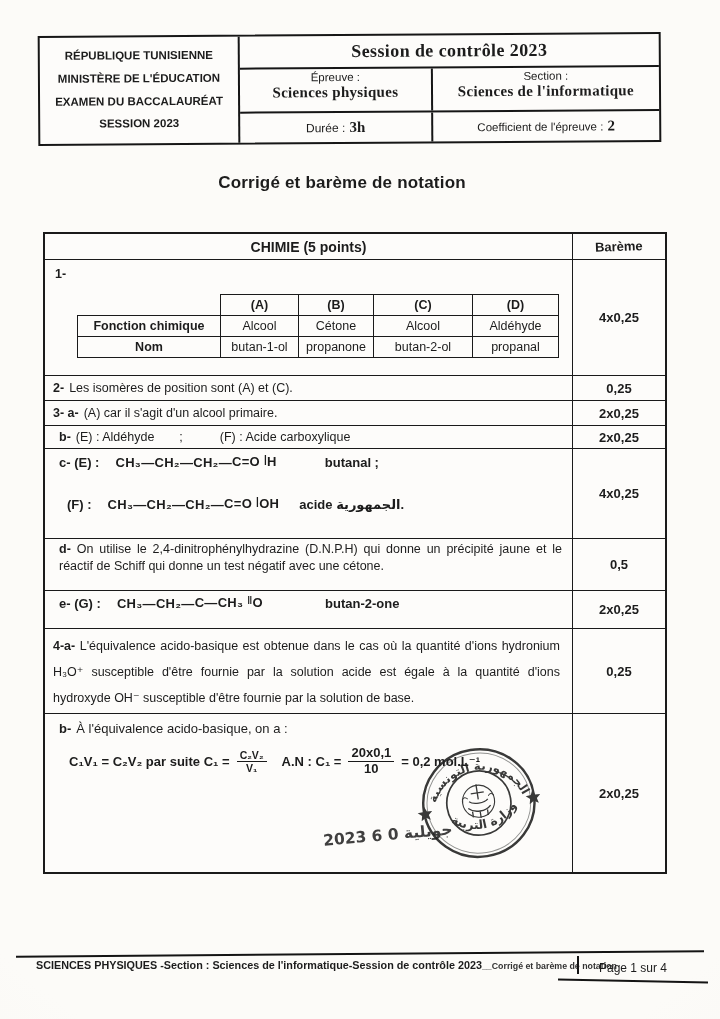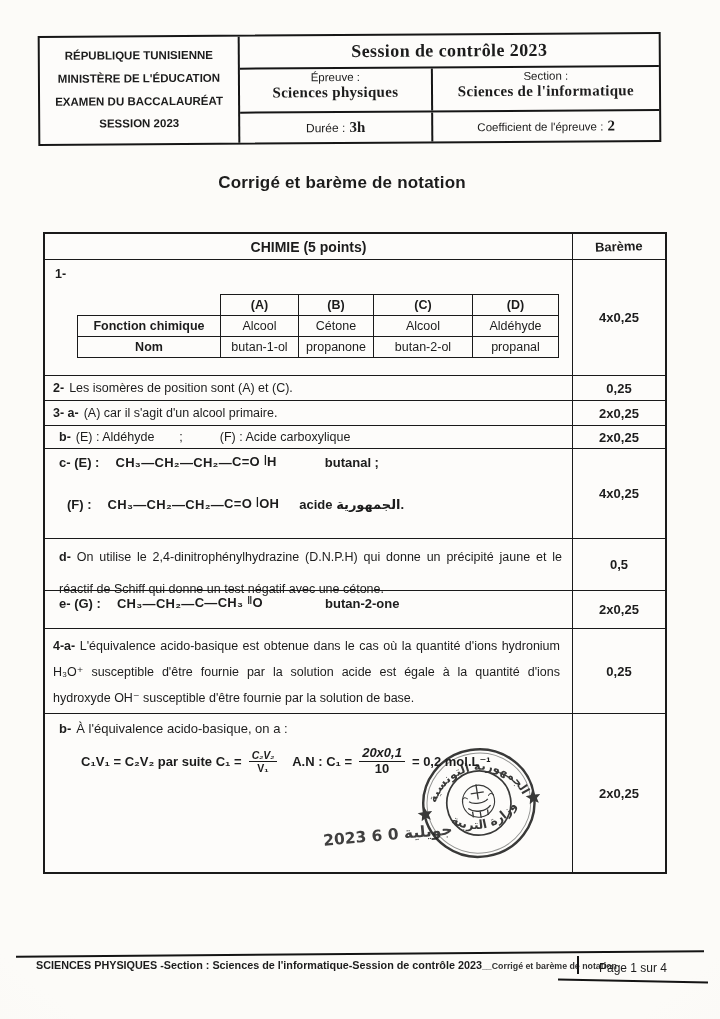--- a/index.html
+++ b/index.html
@@ -70,28 +70,28 @@
   .f-line { position:absolute; display:flex; align-items:center; font-size:13px; }
   .f-label { font-weight:bold; margin-right:16px; white-space:nowrap; }
   .formula { display:inline-flex; align-items:flex-start; font-weight:bold; letter-spacing:.3px; }
   .carb { display:inline-flex; flex-direction:row; line-height:1.05; align-items:flex-start; }
   .carb .bond { font-size:10px; line-height:.95; margin-left:4px; font-weight:bold; }
   .carb .below { font-weight:bold; }
   .f-name { font-weight:bold; white-space:nowrap; }
 
   
   .just { text-align:justify; }
-  .p-d { padding:2px 10px 0 14px; line-height:32px; }
+  .p-d { padding:2px 10px 0 14px; line-height:17px; }
   .p-4a { padding:4px 12px 0 8px; line-height:26px; }
 
   
-  .equation { position:absolute; top:32px; left:36px; display:flex; align-items:center;
+  .equation { position:absolute; top:32px; left:24px; display:flex; align-items:center;
               gap:7px; font-weight:bold; font-size:13px; }
   .frac { display:inline-flex; flex-direction:column; text-align:center; line-height:1.15; }
-  .frac .num { border-bottom:1.6px solid #1a1a1a; padding:0 3px;font-style:italic; }
+  .frac .num { border-bottom:1.6px solid #1a1a1a; padding:0 3px; }
   .frac.sm { font-size:10.5px; }
 
   
   .stamp { position:absolute; left:368px; top:26px; width:132px; height:128px;
            transform:rotate(-9deg); opacity:.9; }
   .stamp-date { position:absolute; left:278px; top:112px; font-family:"DejaVu Sans",sans-serif;
                 font-weight:bold; font-size:15.5px; letter-spacing:1px; color:#262626;
                 transform:rotate(-5deg); opacity:.88; }
 
   

